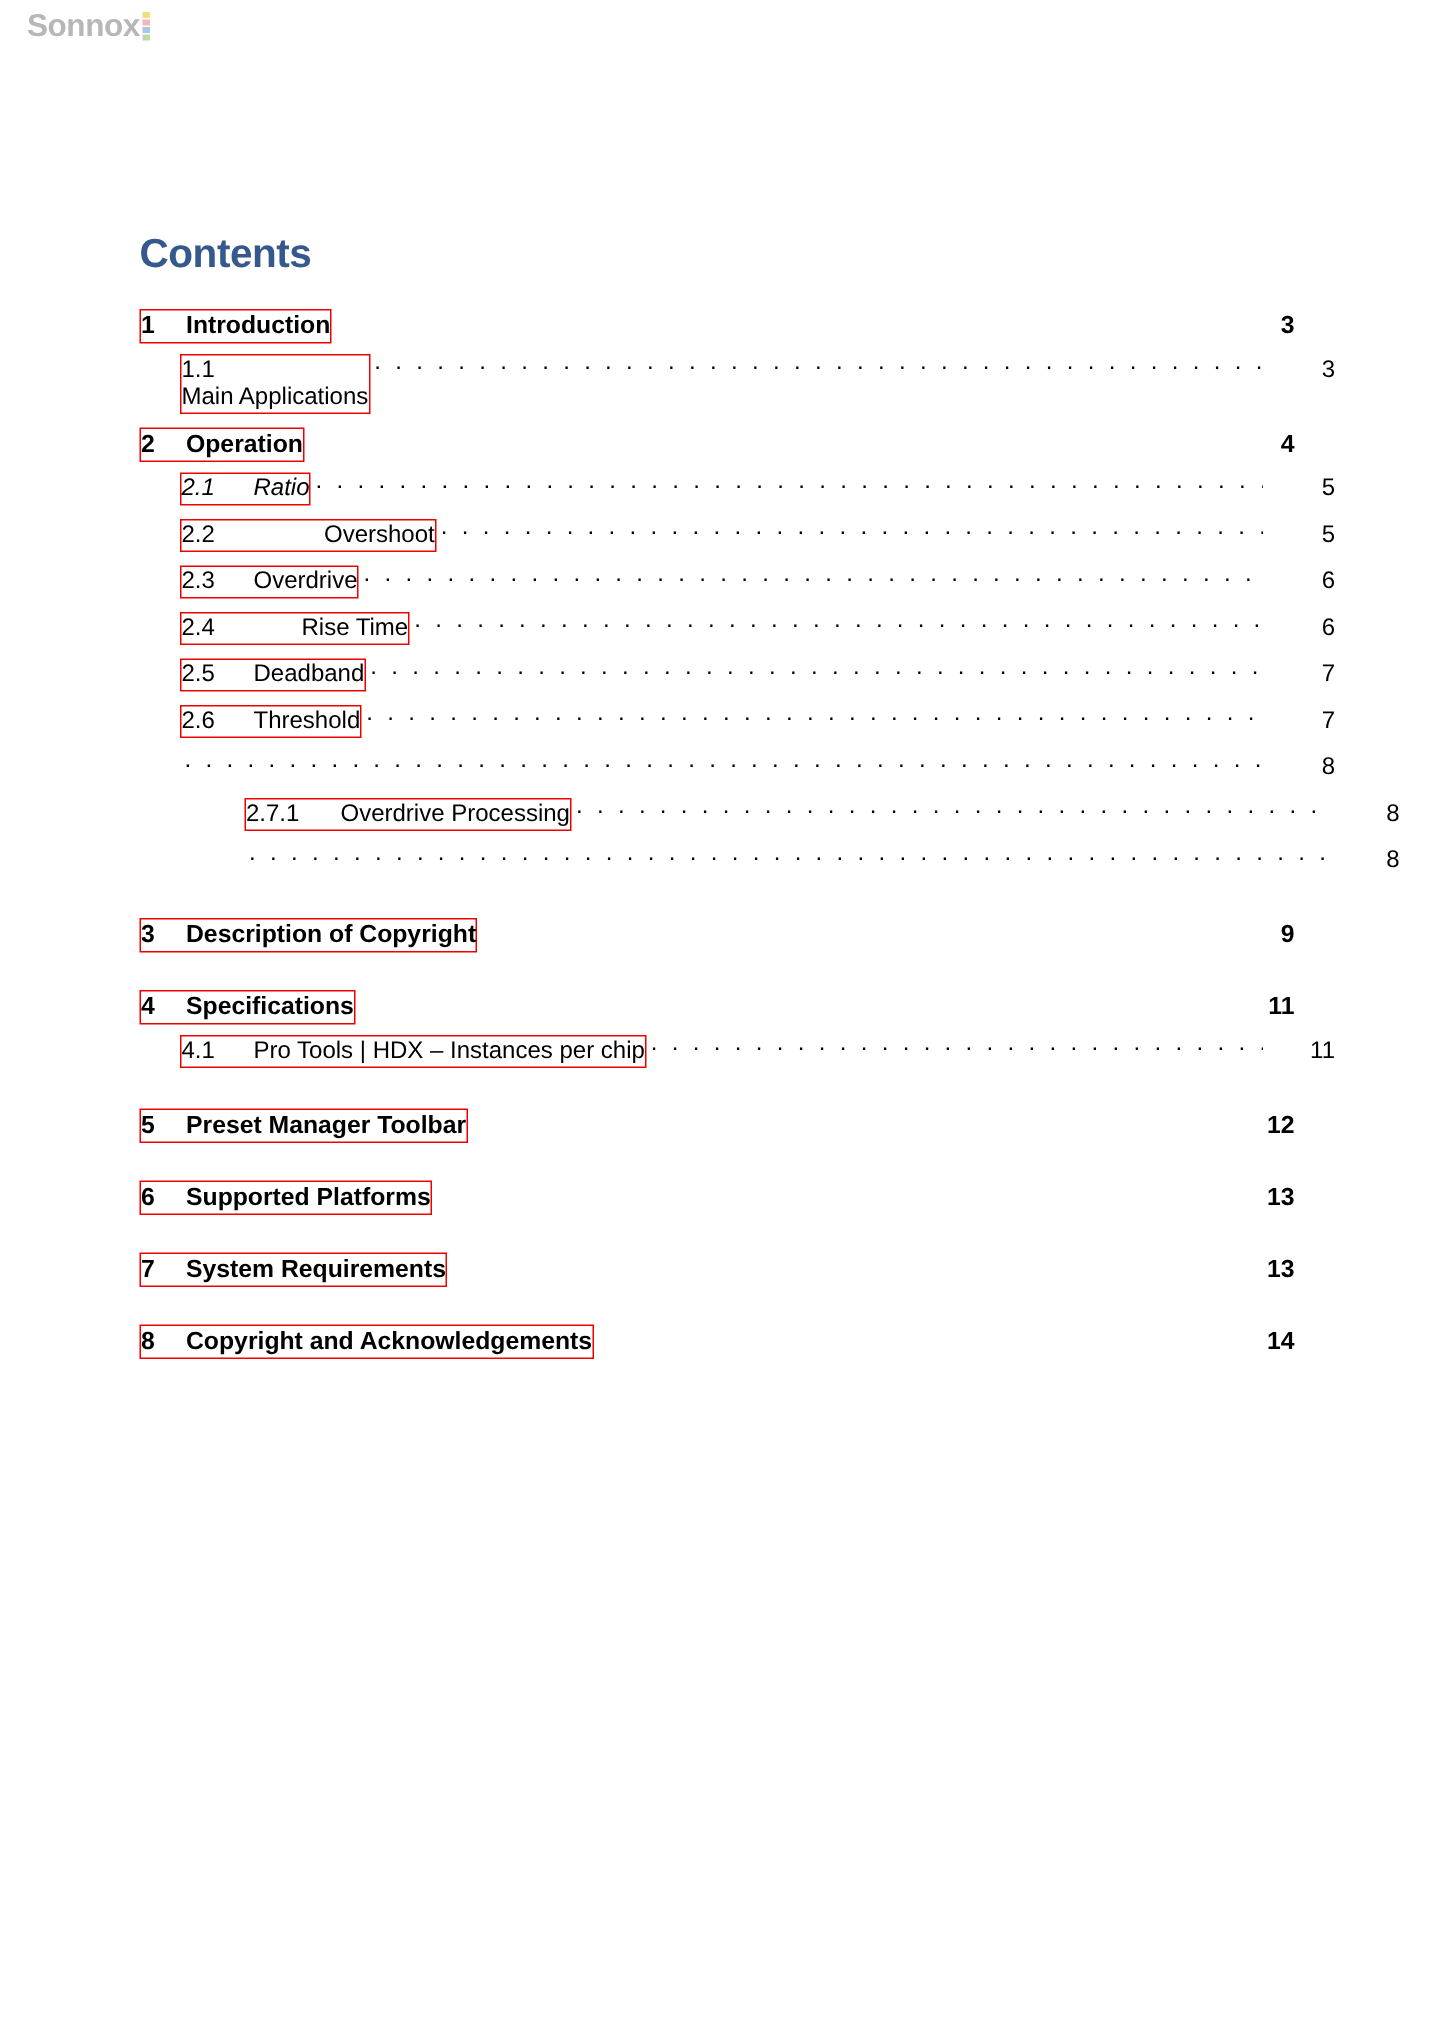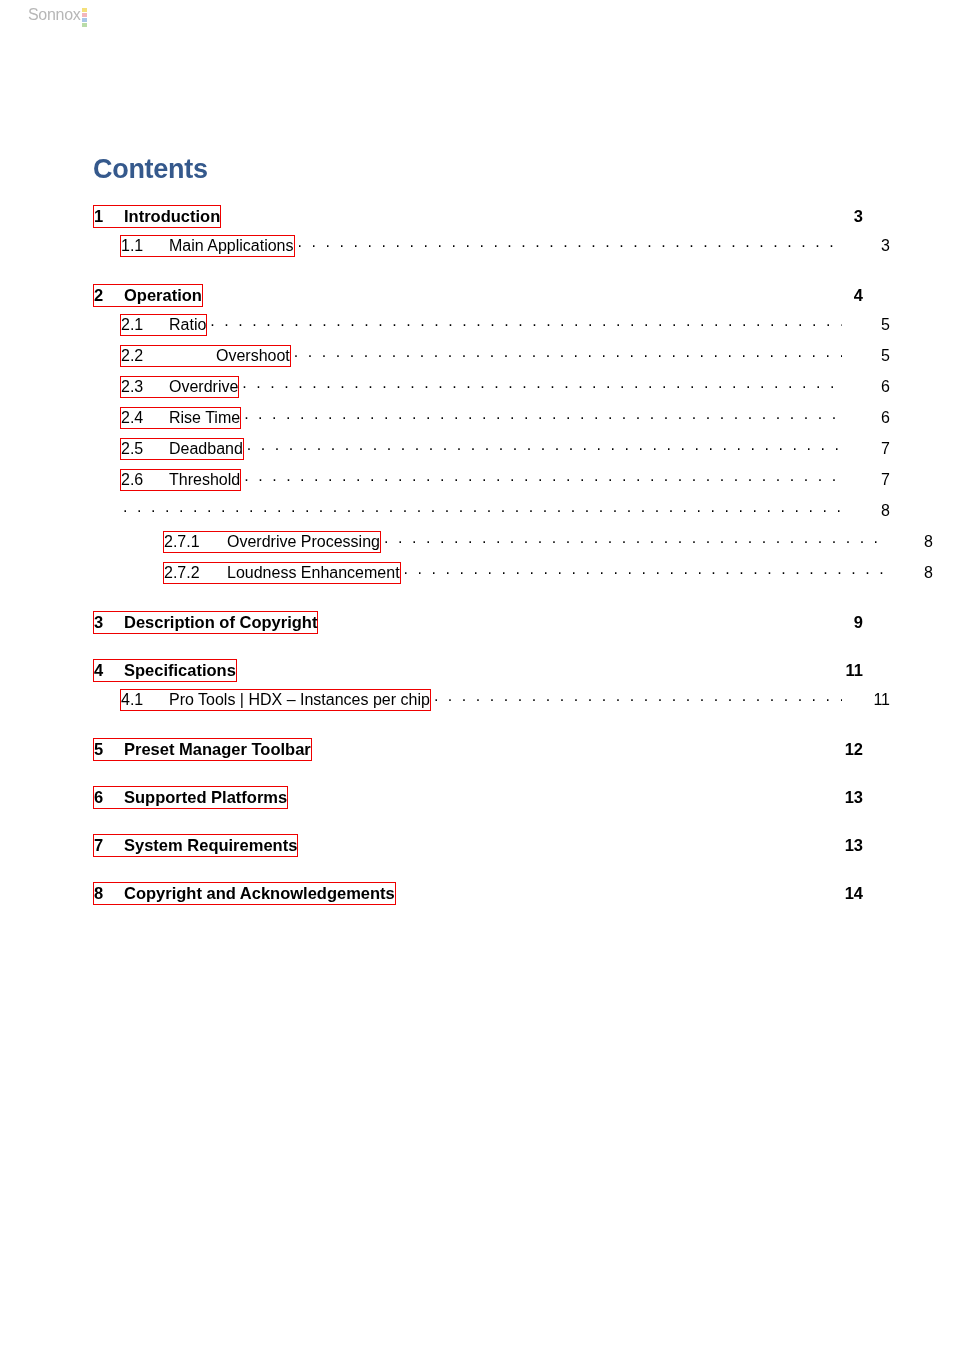--- a/index.html
+++ b/index.html
@@ -18,26 +18,25 @@
 
   
   #logo {
     position: absolute;
     left: 18px;
     top: 7px;
     display: flex;
     align-items: flex-start;
   }
   #logo-text {
-    font-size: 16px;
-    font-weight: normal;
+    font-size: 21px;
+    font-weight: bold;
     letter-spacing: -0.3px;
     color: #b7b7b7;
     line-height: 1;
-    margin-left: 10px;
   }
   #logo-dots {
     display: flex;
     flex-direction: column;
     margin-left: 2px;
     margin-top: 1px;
   }
   #logo-dots span {
     display: block;
     width: 5px;
@@ -158,37 +157,37 @@
 <nav id="toc">
     <div class="toc-row lvl1" style="margin-top: 0px;">
       <a class="toc-link" style="border-color: rgb(238, 0, 0);">
         <span class="toc-num">1</span>
         <span class="toc-title">Introduction</span>
       </a>
       <span class="leader empty"></span>
       <span class="toc-page">3</span>
     </div>
     <div class="toc-row lvl2">
-      <a class="toc-link" style="border-color: rgb(238, 0, 0);">
+      <a class="toc-link" style="border-color: rgb(238, 0, 0); flex-direction: column;">
         <span class="toc-num">1.1</span>
         <span class="toc-title">Main Applications</span>
       </a>
       <span class="leader"></span>
       <span class="toc-page">3</span>
     </div>
     <div class="toc-row lvl1" style="margin-top: 18px;">
       <a class="toc-link" style="border-color: rgb(238, 0, 0);">
         <span class="toc-num">2</span>
         <span class="toc-title">Operation</span>
       </a>
       <span class="leader empty"></span>
       <span class="toc-page">4</span>
     </div>
     <div class="toc-row lvl2">
-      <a class="toc-link" style="border-color: rgb(238, 0, 0);">
+      <a class="toc-link" style="border-color: rgb(238, 0, 0); font-style: italic;">
         <span class="toc-num">2.1</span>
         <span class="toc-title">Ratio</span>
       </a>
       <span class="leader"></span>
       <span class="toc-page">5</span>
     </div>
     <div class="toc-row lvl2">
       <a class="toc-link" style="border-color: rgb(238, 0, 0); gap: 47px;">
         <span class="toc-num">2.2</span>
         <span class="toc-title">Overshoot</span>
@@ -198,21 +197,21 @@
     </div>
     <div class="toc-row lvl2">
       <a class="toc-link" style="border-color: rgb(238, 0, 0); align-items: flex-end;">
         <span class="toc-num">2.3</span>
         <span class="toc-title">Overdrive</span>
       </a>
       <span class="leader"></span>
       <span class="toc-page">6</span>
     </div>
     <div class="toc-row lvl2">
-      <a class="toc-link" style="border-color: rgb(238, 0, 0);">
+      <a class="toc-link" style="border-color: rgb(238, 0, 0); gap: 32px;">
         <span class="toc-num">2.4</span>
         <span class="toc-title">Rise Time</span>
       </a>
       <span class="leader"></span>
       <span class="toc-page">6</span>
     </div>
     <div class="toc-row lvl2">
       <a class="toc-link" style="border-color: rgb(238, 0, 0);">
         <span class="toc-num">2.5</span>
         <span class="toc-title">Deadband</span>
@@ -234,24 +233,20 @@
     </div>
     <div class="toc-row lvl3">
       <a class="toc-link" style="border-color: rgb(238, 0, 0);">
         <span class="toc-num">2.7.1</span>
         <span class="toc-title">Overdrive Processing</span>
       </a>
       <span class="leader"></span>
       <span class="toc-page">8</span>
     </div>
     <div class="toc-row lvl3">
-      <a class="toc-link" style="border-color: rgb(238, 0, 0);">
-        <span class="toc-num">2.7.2</span>
-        <span class="toc-title">Loudness Enhancement</span>
-      </a>
       <span class="leader"></span>
       <span class="toc-page">8</span>
     </div>
     <div class="toc-row lvl1" style="margin-top: 18px;">
       <a class="toc-link" style="border-color: rgb(238, 0, 0);">
         <span class="toc-num">3</span>
         <span class="toc-title">Description of Copyright</span>
       </a>
       <span class="leader empty"></span>
       <span class="toc-page">9</span>

